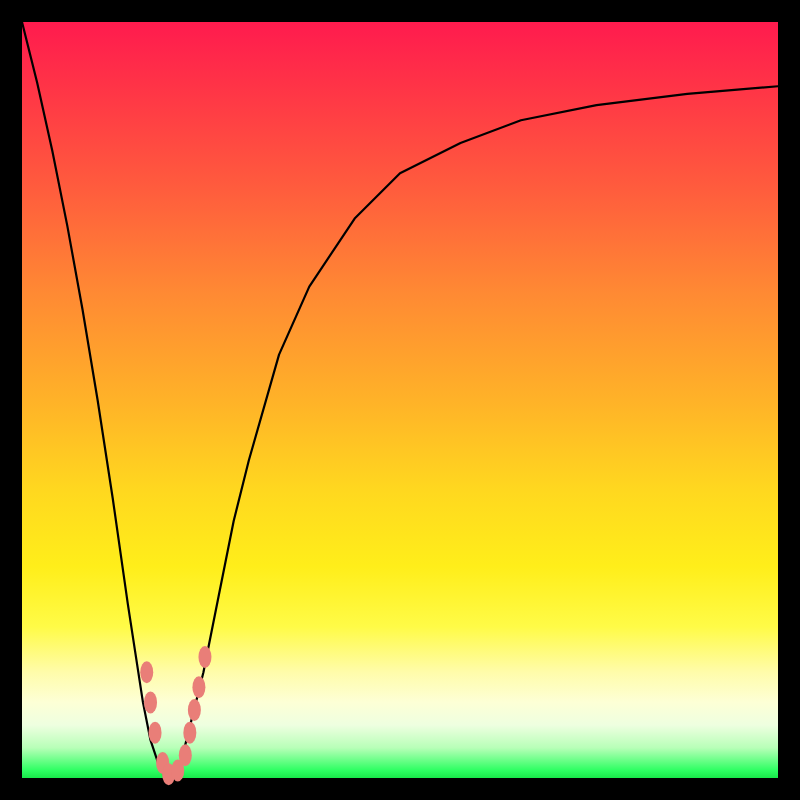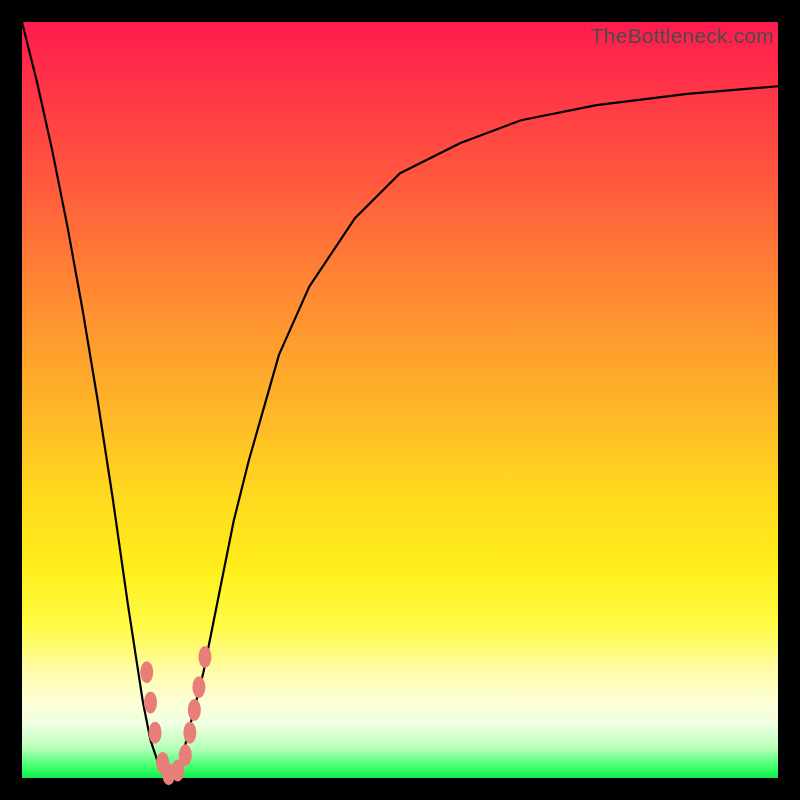--- a/index.html
+++ b/index.html
@@ -75,14 +75,13 @@
           <ellipse cx="146.66" cy="752.22" rx="6.5" ry="11" fill="#e97e78" stroke="#c95b57" stroke-width="0"></ellipse>
           <ellipse cx="155.74" cy="748.44" rx="6.5" ry="11" fill="#e97e78" stroke="#c95b57" stroke-width="0"></ellipse>
           <ellipse cx="163.30" cy="733.32" rx="6.5" ry="11" fill="#e97e78" stroke="#c95b57" stroke-width="0"></ellipse>
           <ellipse cx="167.83" cy="710.64" rx="6.5" ry="11" fill="#e97e78" stroke="#c95b57" stroke-width="0"></ellipse>
           <ellipse cx="172.37" cy="687.96" rx="6.5" ry="11" fill="#e97e78" stroke="#c95b57" stroke-width="0"></ellipse>
           <ellipse cx="176.90" cy="665.28" rx="6.5" ry="11" fill="#e97e78" stroke="#c95b57" stroke-width="0"></ellipse>
           <ellipse cx="182.95" cy="635.04" rx="6.5" ry="11" fill="#e97e78" stroke="#c95b57" stroke-width="0"></ellipse>
         </g>
     </svg>
   </div>
-  <div class="watermark">TheBottleneck.com</div>
 </div>
 
 </body></html>

